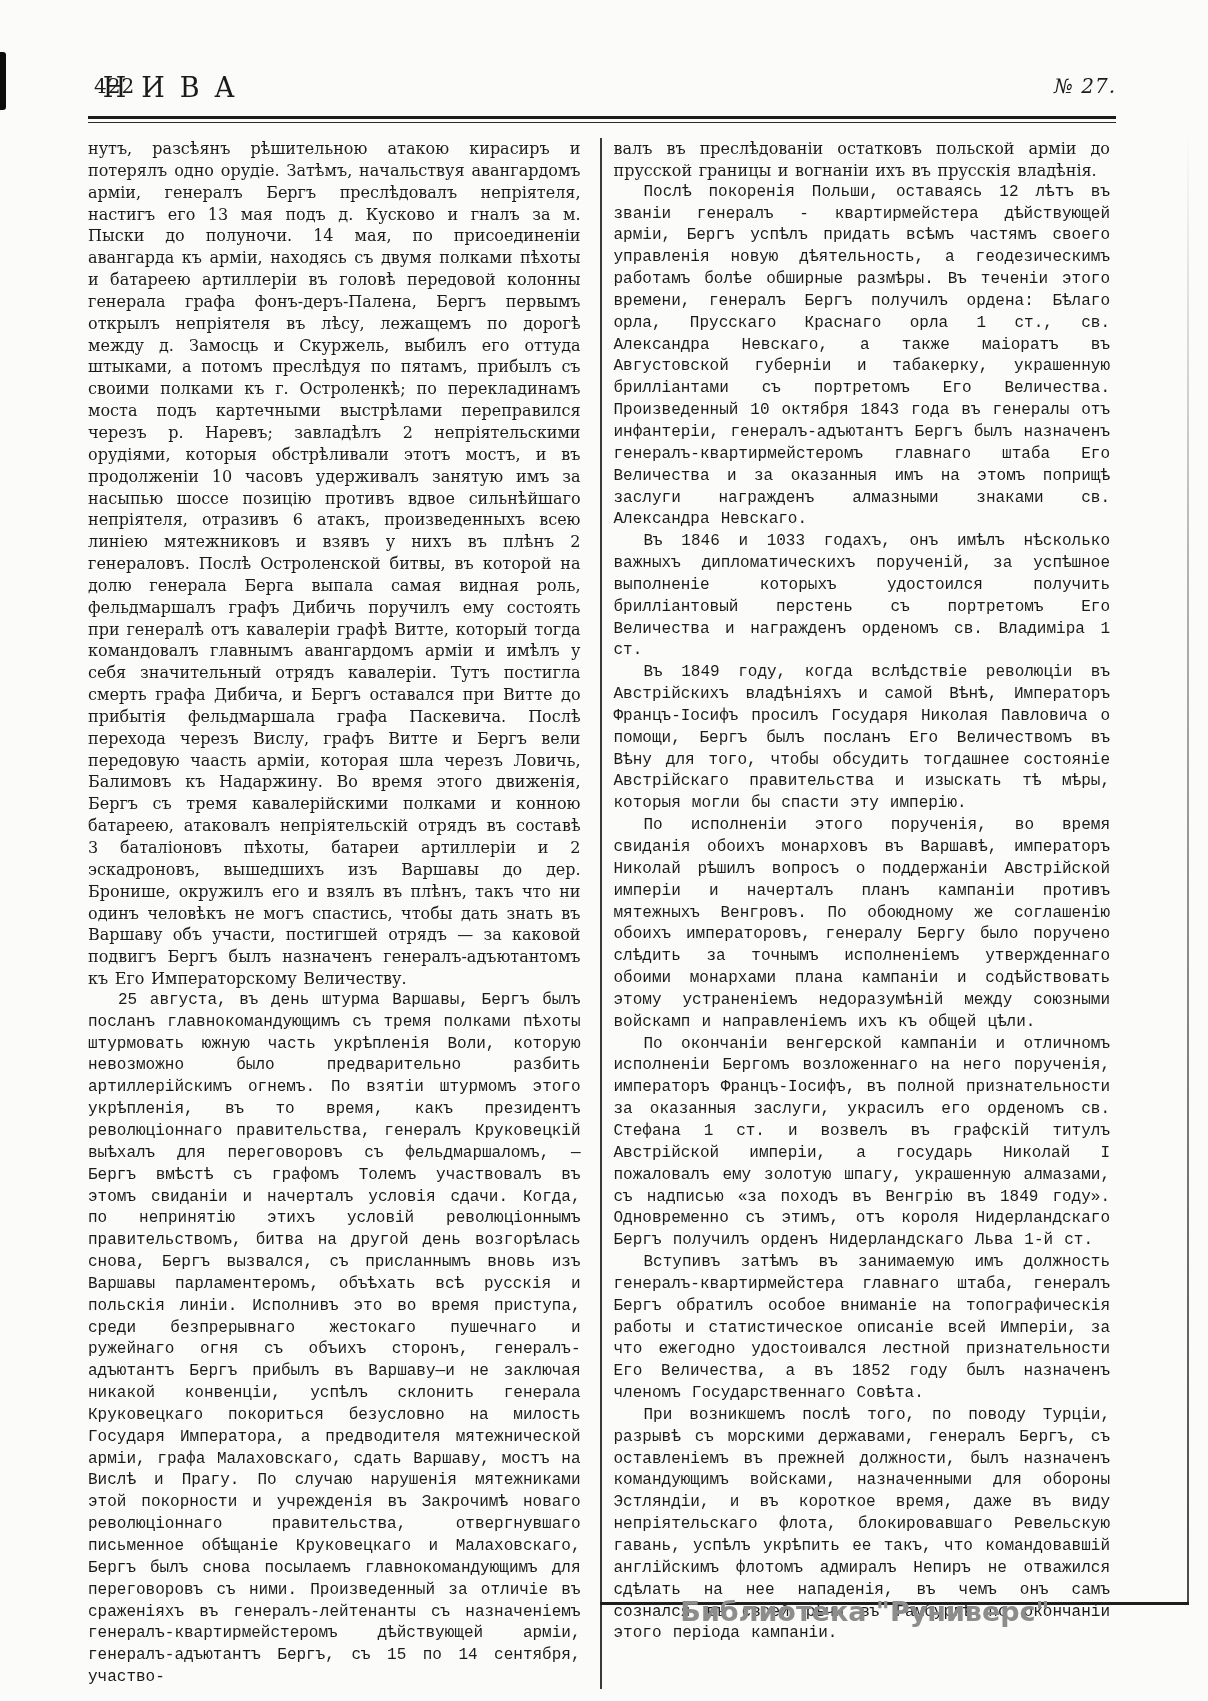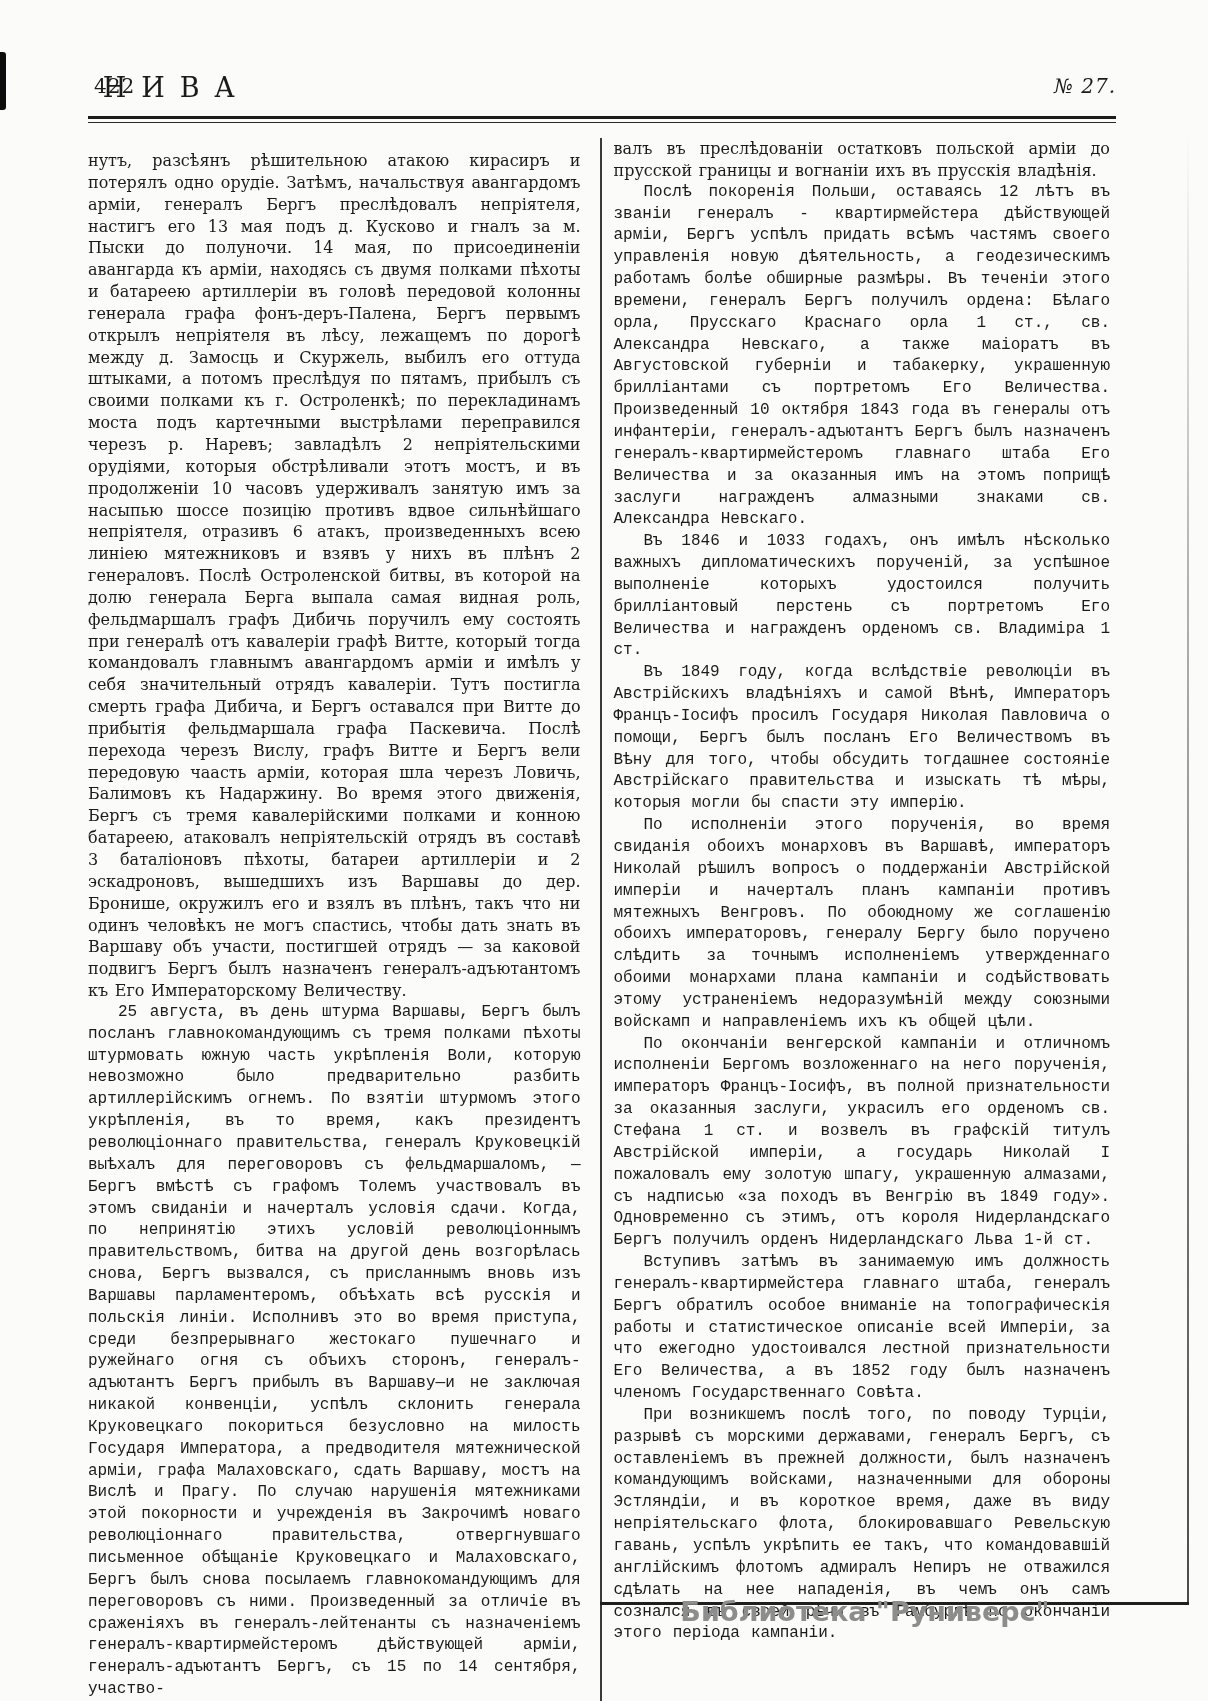--- a/index.html
+++ b/index.html
@@ -67,21 +67,21 @@
     left: 88px;
     width: 1022px;
     display: flex;
   }
   .col {
     text-align: justify;
     font-size: 16px;
     line-height: 21.85px;
     word-spacing: 1.5px;
   }
-  .col-left  { width: 498px; padding-right: 19px; margin-top: 12px; }
+  .col-left  { width: 498px; padding-right: 19px; }
   .col-right { width: 502px; padding-left: 12px; }
   .column-divider {
     width: 2px;
     min-height: 1428px;
     background: #3a3a3a;
   }
   .col p {
     margin: 0;
   }
   .col p.indent {

